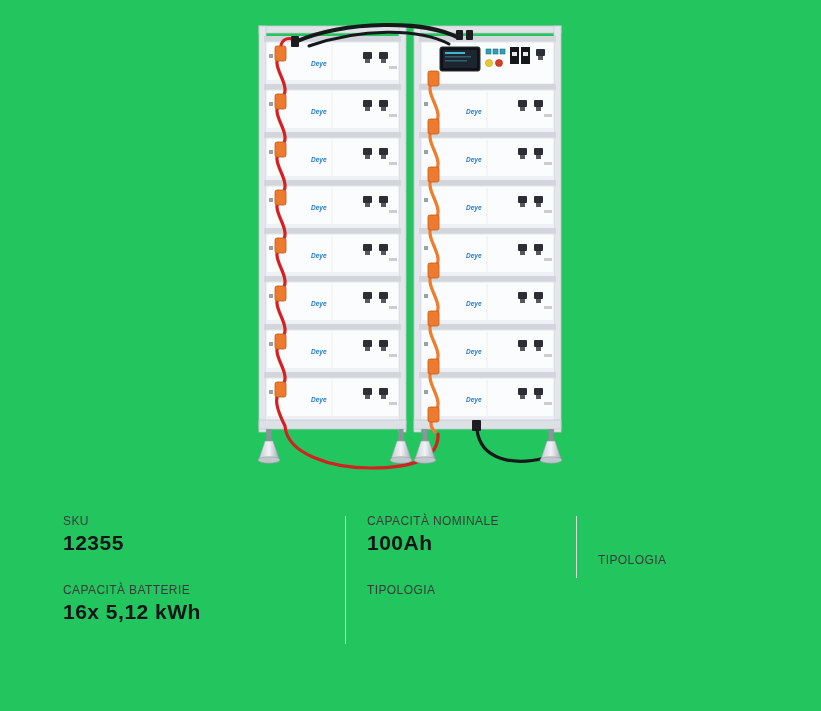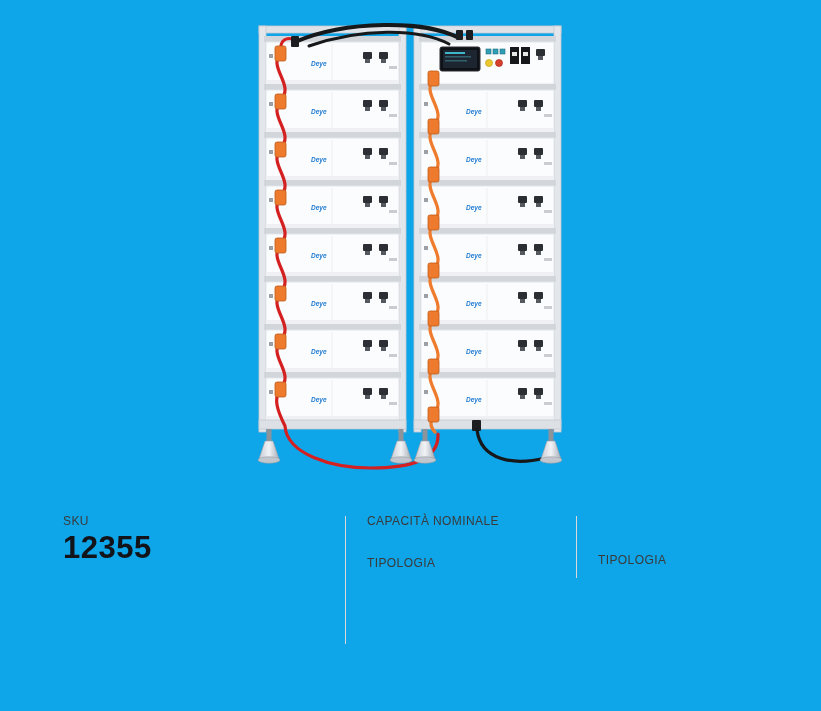--- a/index.html
+++ b/index.html
@@ -1,34 +1,34 @@
 <!DOCTYPE html>
 <html><head>
 <meta charset="utf-8">
 <style>
   * { margin:0; padding:0; box-sizing:border-box; }
   html,body { background:#ffffff; }
   body {
     width:821px; height:711px; position:relative; overflow:hidden;
     font-family:"Liberation Sans","DejaVu Sans",sans-serif;
   }
-  .page { position:absolute; inset:0; background:#0ea5e9;padding-left:10px; }
+  .page { position:absolute; inset:0; background:#22c55e;padding-left:10px; }
 
   
   .image-wrap { position:absolute; left:251px; top:16px; width:318px; height:460px; }
 
   
   .spec-col { position:absolute; top:514px; }
   .spec-item { margin-bottom:28px; }
   .spec-label {
     font-size:12px; color:#3a3a3a; letter-spacing:0.4px; margin-bottom:3px;
     font-weight:400;
   }
   .spec-value {
-    font-size:31px; font-weight:700; color:#13131a; letter-spacing:0.5px;
+    font-size:21px; font-weight:700; color:#13131a; letter-spacing:0.5px;
     line-height:1.12;
   }
   .divider { position:absolute; width:1px; background:#d9d9d9; }
 </style>
 </head>
 <body>
 
 <div class="page">
 
   <div class="image-wrap">
@@ -179,27 +179,32 @@
     </svg>
   </div>
 
   <section>
 
     <div class="spec-col" style="left:63px;">
       <div class="spec-item">
         <div class="spec-label">SKU</div>
         <div class="spec-value">12355</div>
       </div>
+      <div class="spec-item">
+        <div class="spec-label">CAPACITÀ BATTERIE</div>
+        <div class="spec-value">16x 5,12 kWh</div>
+      </div>
     </div>
 
     <div class="divider" style="left:345px; top:516px; height:128px;"></div>
 
     <div class="spec-col" style="left:367px;">
       <div class="spec-item">
         <div class="spec-label">CAPACITÀ NOMINALE</div>
+        <div class="spec-value">100Ah</div>
       </div>
       <div class="spec-item">
         <div class="spec-label">TIPOLOGIA</div>
       </div>
     </div>
 
     <div class="divider" style="left:576px; top:516px; height:62px;"></div>
 
     <div class="spec-col" style="left:598px;margin-top:39px;">
       <div class="spec-item">

